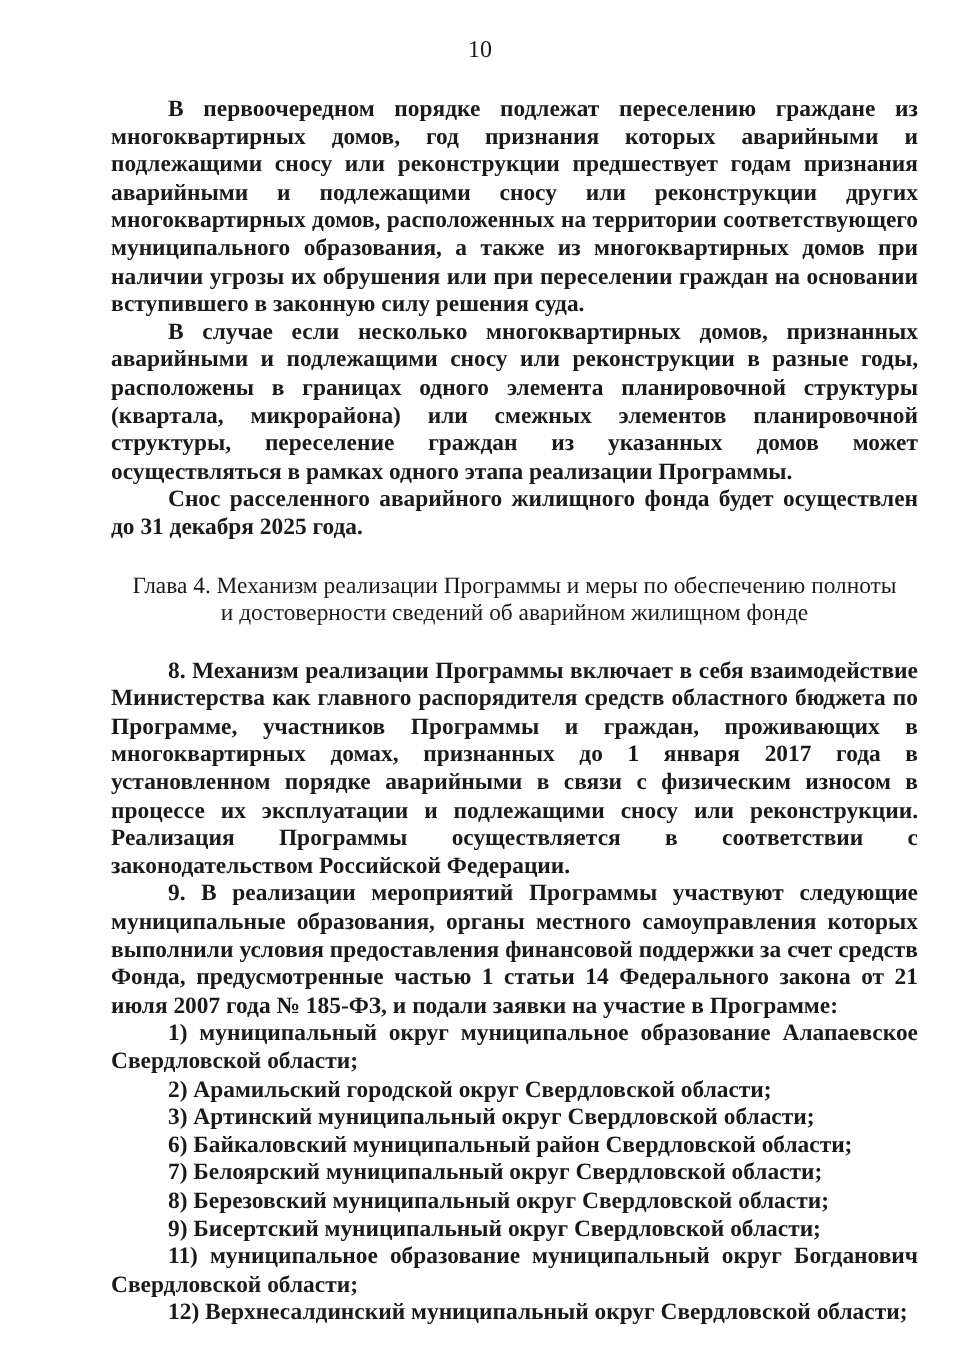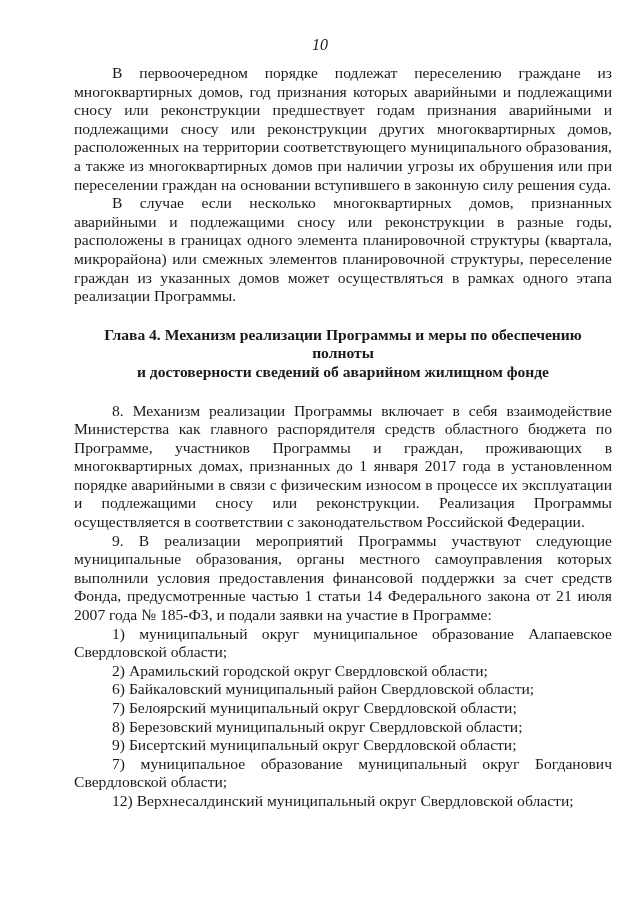--- a/index.html
+++ b/index.html
@@ -2,58 +2,60 @@
 <html><head>
 <meta charset="utf-8">
 <style>
   html, body { margin: 0; padding: 0; background: #ffffff; }
   body {
     width: 640px; height: 905px; overflow: hidden; position: relative;
     font-family: "Liberation Serif", "DejaVu Serif", serif;
     color: #1a1a1a;
   }
   .page-number {
-    position: absolute; top: 36px; left: 0; width: 640px;
-    text-align: center; font-size: 16px; line-height: 18px; font-style: italic;
+    position: absolute; top: 25px; left: 0; width: 640px;
+    text-align: center; font-size: 16px; line-height: 18px;
   }
   .content {
     position: absolute; top: 64px; left: 74px; width: 538px;
     font-size: 15.6px; line-height: 18.6px;
   }
   .para {
-    margin: 0; text-align: justify; text-indent: 38px;
+    margin: 0; text-align: justify; text-indent: 38px; font-weight: bold;
   }
   .heading {
-    margin: 20px 0 20px 0; text-align: center; font-weight: bold;
+    margin: 20px 0 20px 0; text-align: center; font-weight: normal;
     font-size: 15.6px; line-height: 18.6px;
   }
   .heading span { display: block; }
   .list { margin: 0; padding: 0; list-style: none; }
-  .list li { text-align: justify; text-indent: 38px; }
+  .list li { text-align: justify; text-indent: 38px; font-weight: bold; }
 </style>
 </head>
 <body>
 
 <div class="page-number">10</div>
 
 <div class="content">
   <p class="para">В первоочередном порядке подлежат переселению граждане из многоквартирных домов, год признания которых аварийными и подлежащими сносу или реконструкции предшествует годам признания аварийными и подлежащими сносу или реконструкции других многоквартирных домов, расположенных на территории соответствующего муниципального образования, а также из многоквартирных домов при наличии угрозы их обрушения или при переселении граждан на основании вступившего в законную силу решения суда.</p>
   <p class="para">В случае если несколько многоквартирных домов, признанных аварийными и подлежащими сносу или реконструкции в разные годы, расположены в границах одного элемента планировочной структуры (квартала, микрорайона) или смежных элементов планировочной структуры, переселение граждан из указанных домов может осуществляться в рамках одного этапа реализации Программы.</p>
+  <p class="para">Снос расселенного аварийного жилищного фонда будет осуществлен до 31 декабря 2025 года.</p>
 
   <h2 class="heading">
     <span>Глава 4. Механизм реализации Программы и меры по обеспечению полноты</span>
     <span>и достоверности сведений об аварийном жилищном фонде</span>
   </h2>
 
   <p class="para">8. Механизм реализации Программы включает в себя взаимодействие Министерства как главного распорядителя средств областного бюджета по Программе, участников Программы и граждан, проживающих в многоквартирных домах, признанных до 1 января 2017 года в установленном порядке аварийными в связи с физическим износом в процессе их эксплуатации и подлежащими сносу или реконструкции. Реализация Программы осуществляется в соответствии с законодательством Российской Федерации.</p>
   <p class="para">9. В реализации мероприятий Программы участвуют следующие муниципальные образования, органы местного самоуправления которых выполнили условия предоставления финансовой поддержки за счет средств Фонда, предусмотренные частью 1 статьи 14 Федерального закона от 21 июля 2007 года № 185-ФЗ, и подали заявки на участие в Программе:</p>
 
   <ul class="list">
     <li>1) муниципальный округ муниципальное образование Алапаевское Свердловской области;</li>
     <li>2) Арамильский городской округ Свердловской области;</li>
+    <li>3) Артинский муниципальный округ Свердловской области;</li>
     <li>6) Байкаловский муниципальный район Свердловской области;</li>
     <li>7) Белоярский муниципальный округ Свердловской области;</li>
     <li>8) Березовский муниципальный округ Свердловской области;</li>
     <li>9) Бисертский муниципальный округ Свердловской области;</li>
-    <li>7) муниципальное образование муниципальный округ Богданович Свердловской области;</li>
+    <li>11) муниципальное образование муниципальный округ Богданович Свердловской области;</li>
     <li>12) Верхнесалдинский муниципальный округ Свердловской области;</li>
   </ul>
 </div>
 
 </body></html>

